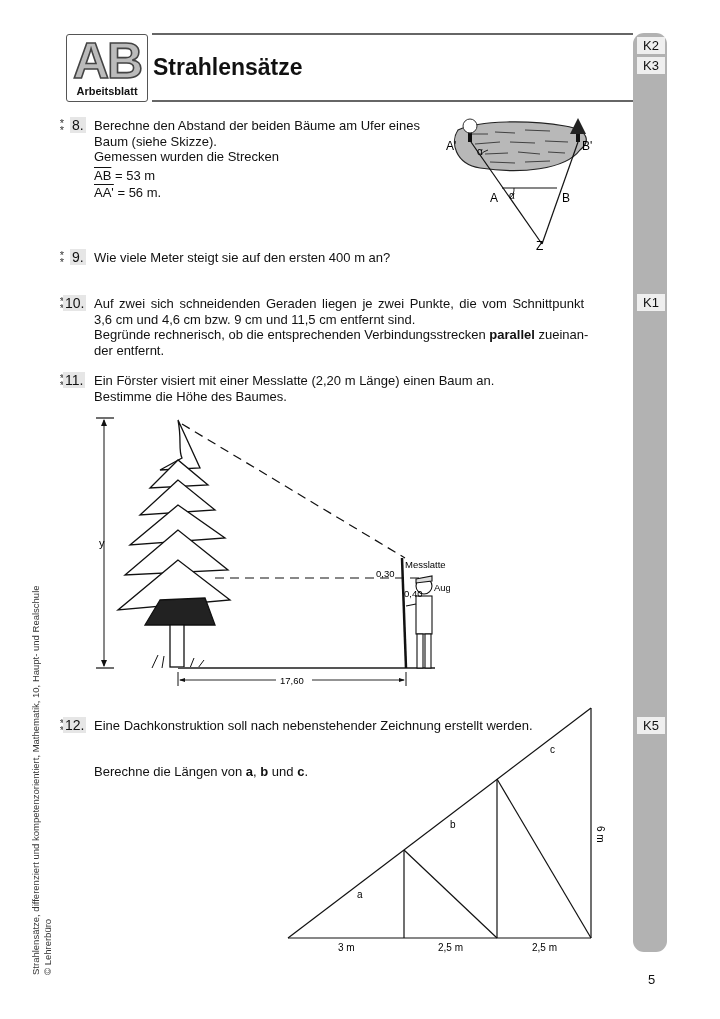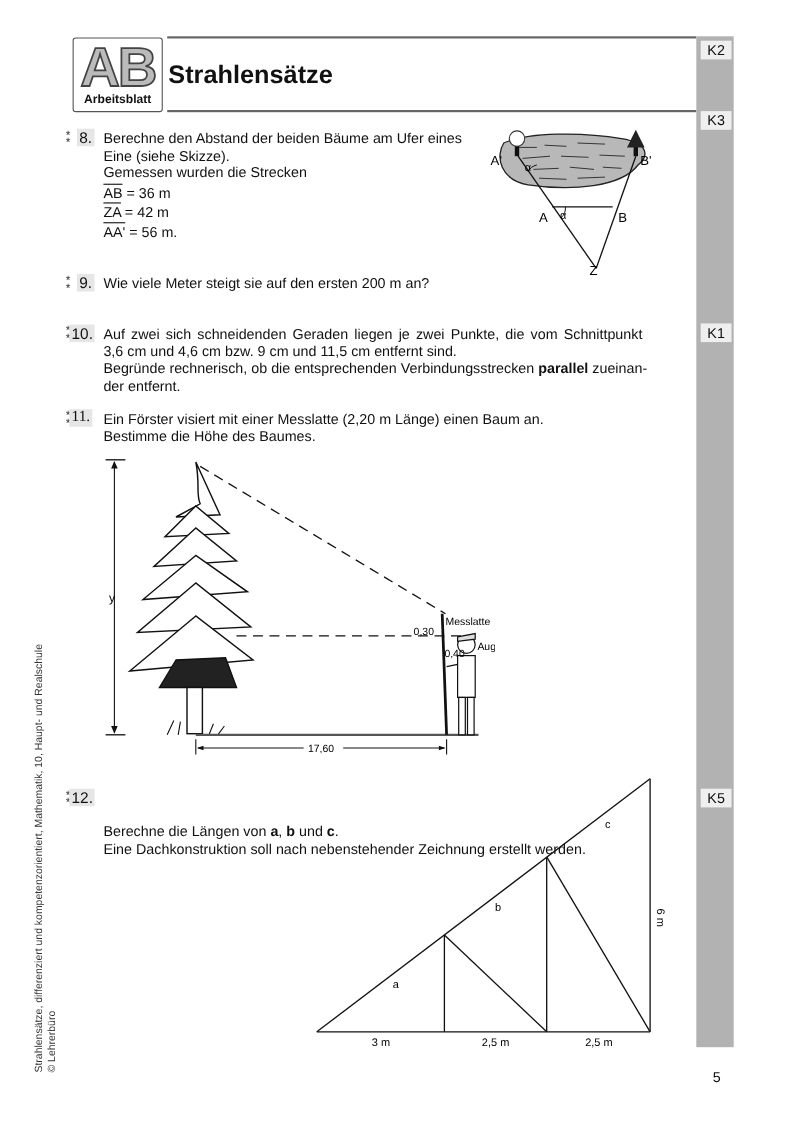--- a/index.html
+++ b/index.html
@@ -9,21 +9,21 @@
 
   
   .logo { left: 66px; top: 34px; width: 80px; height: 66px; border: 1.5px solid #555; border-radius: 3px; background:#fff; }
   .logo-ab { position:absolute; left:0; right:0; top:-2px; text-align:center; font-size:50px; font-weight:bold;
              color:#bbb; -webkit-text-stroke: 1.6px #444; letter-spacing:-2px; line-height:56px; }
   .logo-sub { position:absolute; left:0; right:0; bottom:4px; text-align:center; font-size:11px; font-weight:bold; color:#111; }
   .hline { height: 1.5px; background: #666; }
   .title { left: 153px; top: 54px; font-size: 23px; font-weight: bold; }
 
   
-  .sidebar { left: 633px; top: 33px; width: 34px; height: 919px; background: #b2b2b2; }
+  .sidebar { left: 633px; top: 33px; width: 34px; height: 919px; background: #b2b2b2; border-radius: 11px; }
   .kbadge { position:absolute; left: 4px; width: 28px; height: 17px; background:#efefef; font-size:13px;
             text-align:center; line-height:17px; color:#111; }
   .star { font-size: 11px; line-height: 7px; width: 8px; text-align:center; color:#333; letter-spacing:0; }
   .num-box { background: #e6e6e6; padding: 0 2px; font-size: 14px; }
   .txt { font-size: 13px; line-height: 15.5px; }
   .overline { text-decoration: overline; }
   b { font-weight: bold; }
 
   .footer-vert { left: 30px; top: 975px; transform-origin: left top; transform: rotate(-90deg);
                  font-size: 9.5px; color:#333; white-space: nowrap; line-height: 12px; }
@@ -36,34 +36,33 @@
 <div class="abs logo">
   <div class="logo-ab">AB</div>
   <div class="logo-sub">Arbeitsblatt</div>
 </div>
 <div class="abs hline" style="left:152px; top:33px; width:481px;"></div>
 <div class="abs hline" style="left:152px; top:100px; width:481px;"></div>
 <div class="abs title">Strahlensätze</div>
 
 <div class="abs sidebar">
   <div class="kbadge" style="top:4px;">K2</div>
-  <div class="kbadge" style="top:24px;margin-top:44px;">K3</div>
+  <div class="kbadge" style="top:24px;">K3</div>
   <div class="kbadge" style="top:261px;text-align:center;">K1</div>
   <div class="kbadge" style="top:684px;">K5</div>
 </div>
 
 <div class="abs" style="left:58px; top:118px;">
   <div class="abs star" style="left:0; top:2px;">*<br>*</div>
   <div class="abs num-box" style="left:12px; top:-1px;">8.</div>
   <div class="abs txt" style="left:36px; top:0; white-space:nowrap;">
     <div>Berechne den Abstand der beiden Bäume am Ufer eines</div>
-    <div>Eine (siehe Skizze).</div>
+    <div>Baum (siehe Skizze).</div>
     <div>Gemessen wurden die Strecken</div>
-    <div style="margin-top:3px;"><span class="overline">AB</span><span> = 36 m</span></div>
-    <div style="margin-top:2px;"><span class="overline">ZA</span><span> = 42 m</span></div>
+    <div style="margin-top:3px;"><span class="overline">AB</span><span> = 53 m</span></div>
     <div style="margin-top:2px;"><span class="overline">AA'</span><span> = 56 m.</span></div>
   </div>
 </div>
 
 <svg class="abs" style="left:440px; top:112px;" width="160" height="140">
   <path d="M18,18 C40,8 90,8 125,14 C150,18 150,30 140,38 C125,58 80,62 40,56 C15,52 10,30 18,18 Z" fill="#b8b8b8" stroke="#222" stroke-width="1.2"></path>
   <g stroke="#333" stroke-width="0.9">
     <line x1="30" y1="22" x2="48" y2="22"></line>
       <line x1="55" y1="20" x2="75" y2="21"></line>
       <line x1="85" y1="18" x2="110" y2="19"></line>
@@ -95,38 +94,38 @@
   <text x="122" y="90" font-size="12">B</text>
   <text x="96" y="138" font-size="12">Z</text>
   <text x="37" y="43" font-size="10">α</text>
   <text x="69" y="87" font-size="10">α</text>
 </svg>
 
 <div class="abs" style="left:58px; top:250px;">
   <div class="abs star" style="left:0; top:2px;">*<br>*</div>
   <div class="abs num-box" style="left:12px; top:-1px;">9.</div>
   <div class="abs txt" style="left:36px; top:0; white-space:nowrap;">
-    <div>Wie viele Meter steigt sie auf den ersten 200 m an?</div>
+    <div>Wie viele Meter steigt sie auf den ersten 400 m an?</div>
   </div>
 </div>
 
 <div class="abs" style="left:58px; top:296px;">
   <div class="abs star" style="left:0; top:2px;">*<br>*</div>
   <div class="abs num-box" style="left:5px; top:-1px;">10.</div>
   <div class="abs txt" style="left:36px; top:0; width:490px;">
     <div style="text-align:justify; text-align-last:justify;">Auf zwei sich schneidenden Geraden liegen je zwei Punkte, die vom Schnittpunkt</div>
     <div>3,6 cm und 4,6 cm bzw. 9 cm und 11,5 cm entfernt sind.</div>
     <div style="white-space:nowrap;"><span>Begründe rechnerisch, ob die entsprechenden Verbindungsstrecken </span><b>parallel</b><span> zueinan-</span></div>
     <div>der entfernt.</div>
   </div>
 </div>
 
 <div class="abs" style="left:58px; top:373px;">
   <div class="abs star" style="left:0; top:2px;">*<br>*</div>
-  <div class="abs num-box" style="left:5px; top:-1px;font-family:Liberation Serif, serif;">11.</div>
+  <div class="abs num-box" style="left:5px; top:-1px;">11.</div>
   <div class="abs txt" style="left:36px; top:0; white-space:nowrap;">
     <div>Ein Förster visiert mit einer Messlatte (2,20 m Länge) einen Baum an.</div>
     <div>Bestimme die Höhe des Baumes.</div>
   </div>
 </div>
 
 <svg class="abs" style="left:90px; top:410px;" width="360" height="280">
 
   <line x1="6" y1="8" x2="24" y2="8" stroke="#111" stroke-width="1.2"></line>
   <line x1="6" y1="258" x2="24" y2="258" stroke="#111" stroke-width="1.2"></line>
@@ -173,22 +172,22 @@
   <line x1="222" y1="270" x2="314" y2="270" stroke="#111" stroke-width="0.9"></line>
   <polygon points="89,270 95,268 95,272" fill="#111"></polygon>
   <polygon points="315,270 309,268 309,272" fill="#111"></polygon>
   <text x="190" y="274" font-size="9.5">17,60</text>
 </svg>
 
 <div class="abs" style="left:58px; top:718px;">
   <div class="abs star" style="left:0; top:2px;">*<br>*</div>
   <div class="abs num-box" style="left:5px; top:-1px;">12.</div>
   <div class="abs txt" style="left:36px; top:0; white-space:nowrap;">
+    <div>Eine Dachkonstruktion soll nach nebenstehender Zeichnung erstellt werden.</div>
     <div style="margin-top:30px;"><span>Berechne die Längen von </span><b>a</b><span>, </span><b>b</b><span> und </span><b>c</b><span>.</span></div>
-    <div>Eine Dachkonstruktion soll nach nebenstehender Zeichnung erstellt werden.</div>
   </div>
 </div>
 
 <svg class="abs" style="left:280px; top:700px;" width="340" height="260">
   <g stroke="#111" stroke-width="1.2" fill="none">
     <line x1="8" y1="238" x2="311" y2="238"></line>
     <line x1="8" y1="238" x2="311" y2="8"></line>
     <line x1="311" y1="8" x2="311" y2="238"></line>
     <line x1="124" y1="150" x2="124" y2="238"></line>
     <line x1="124" y1="150" x2="217" y2="238"></line>

